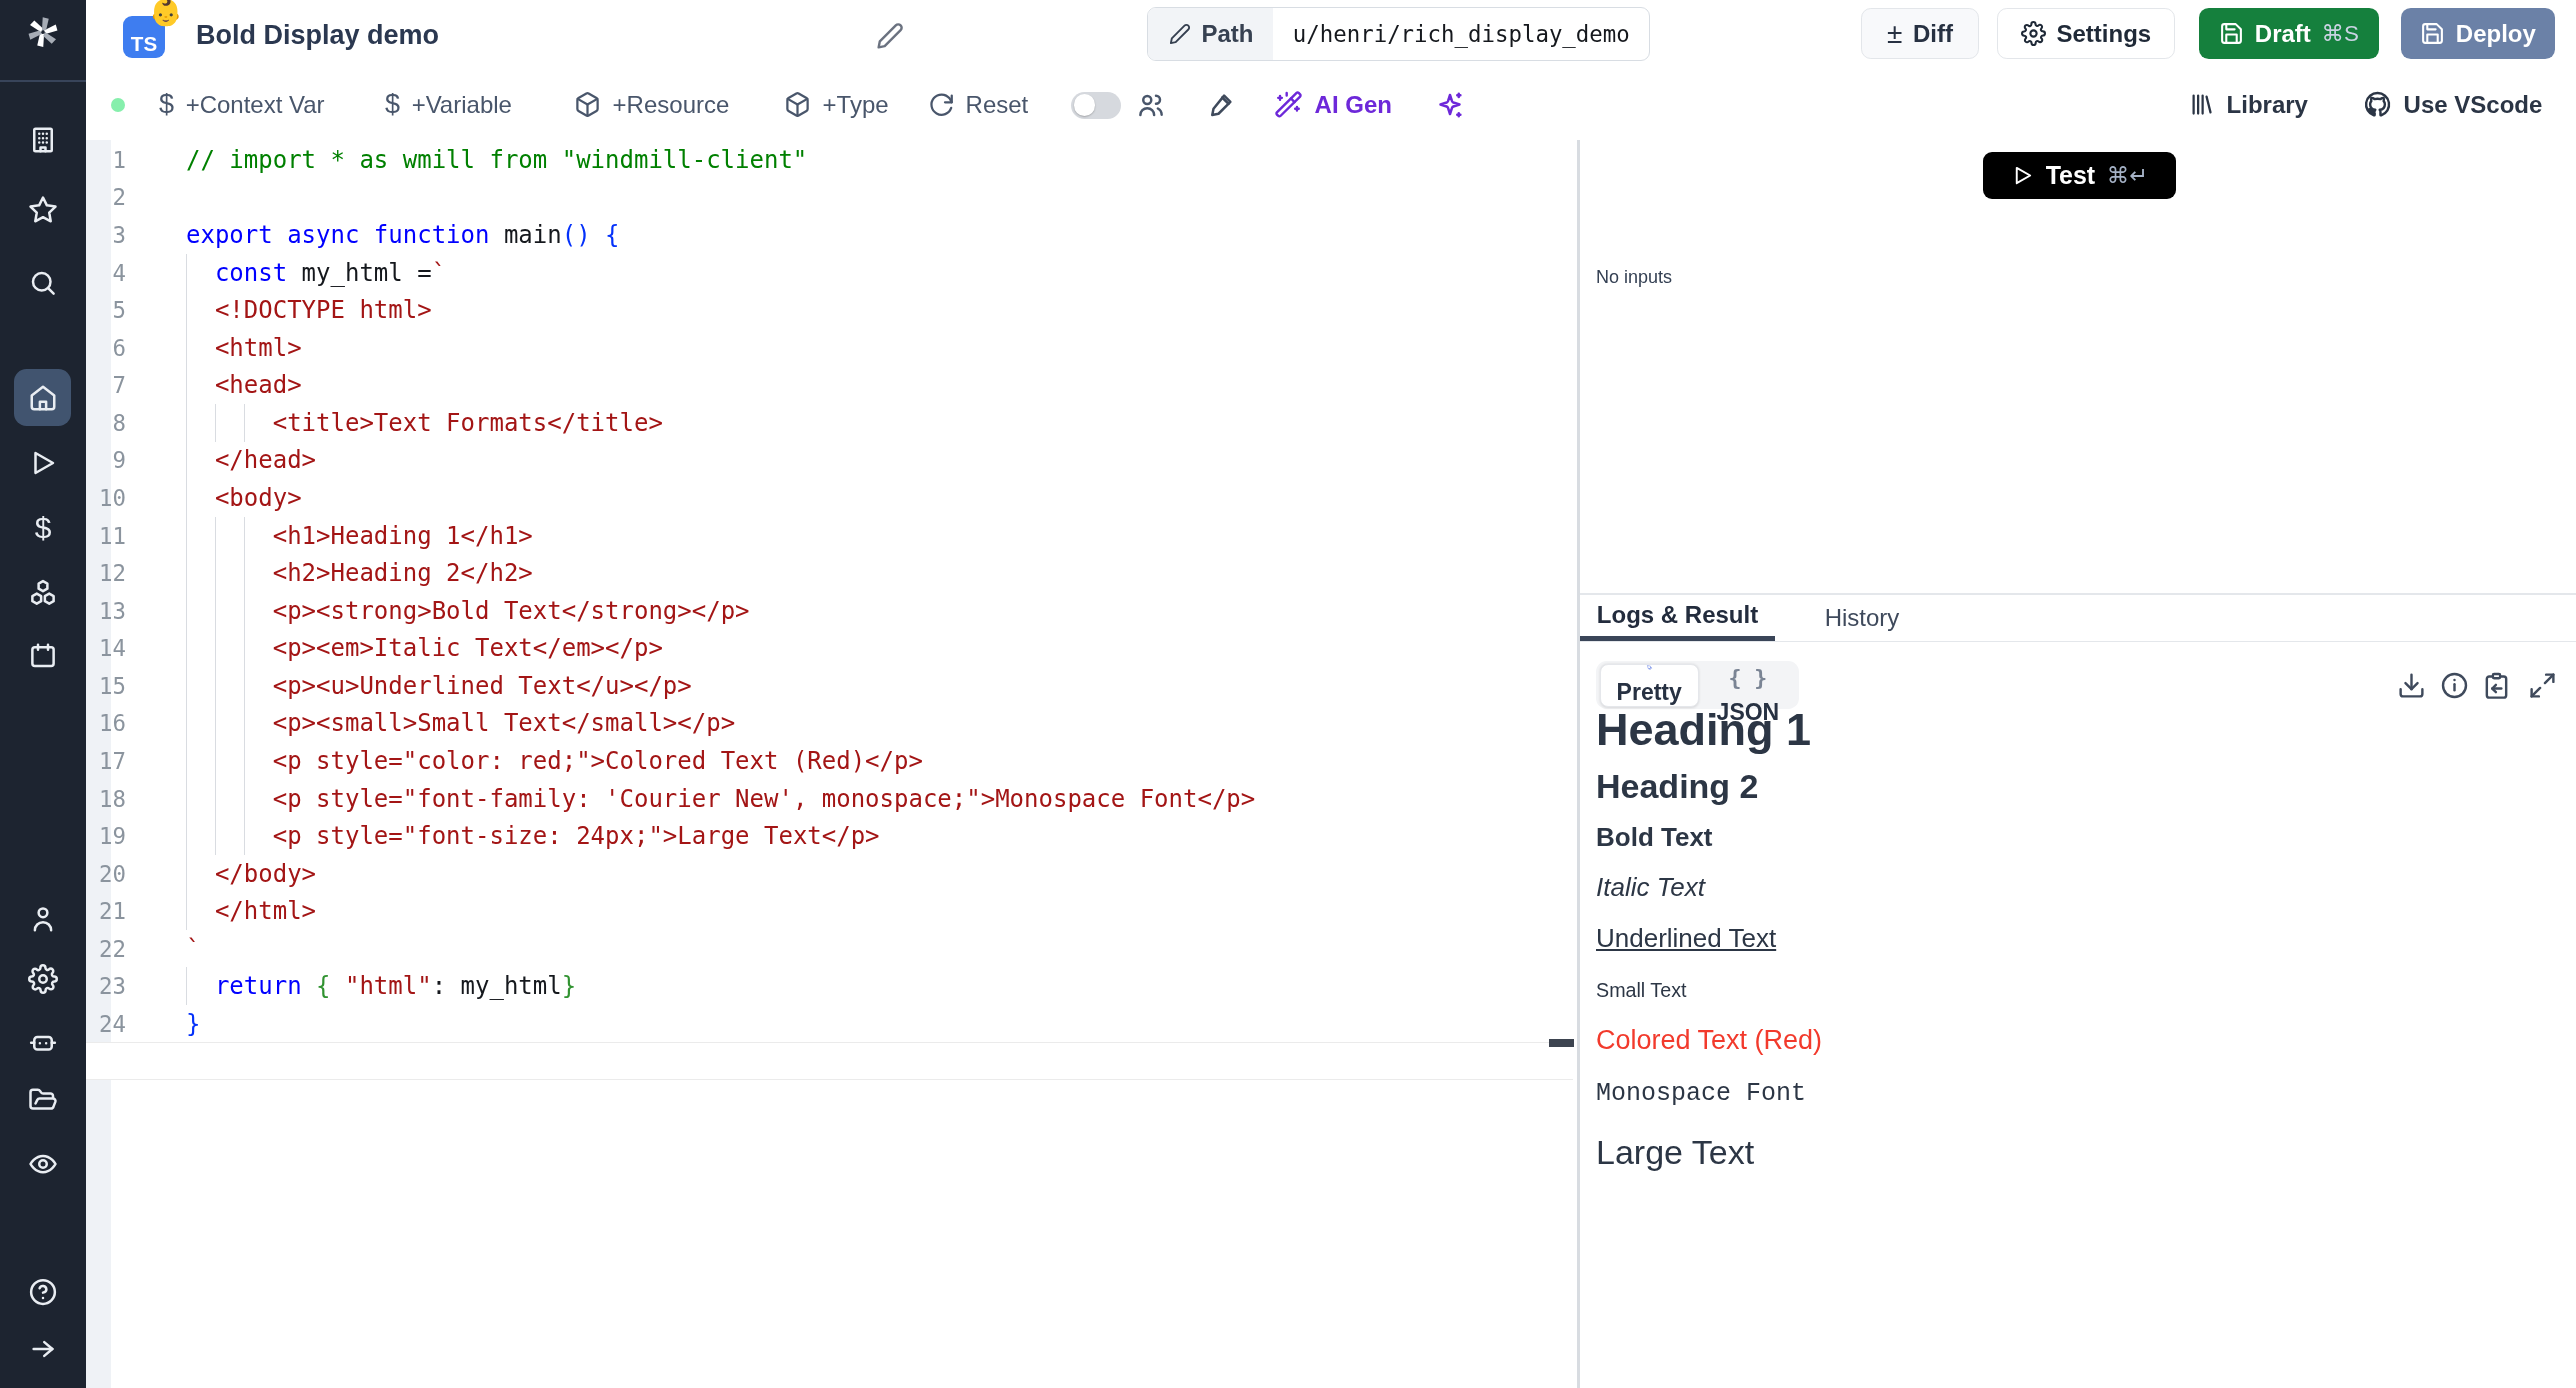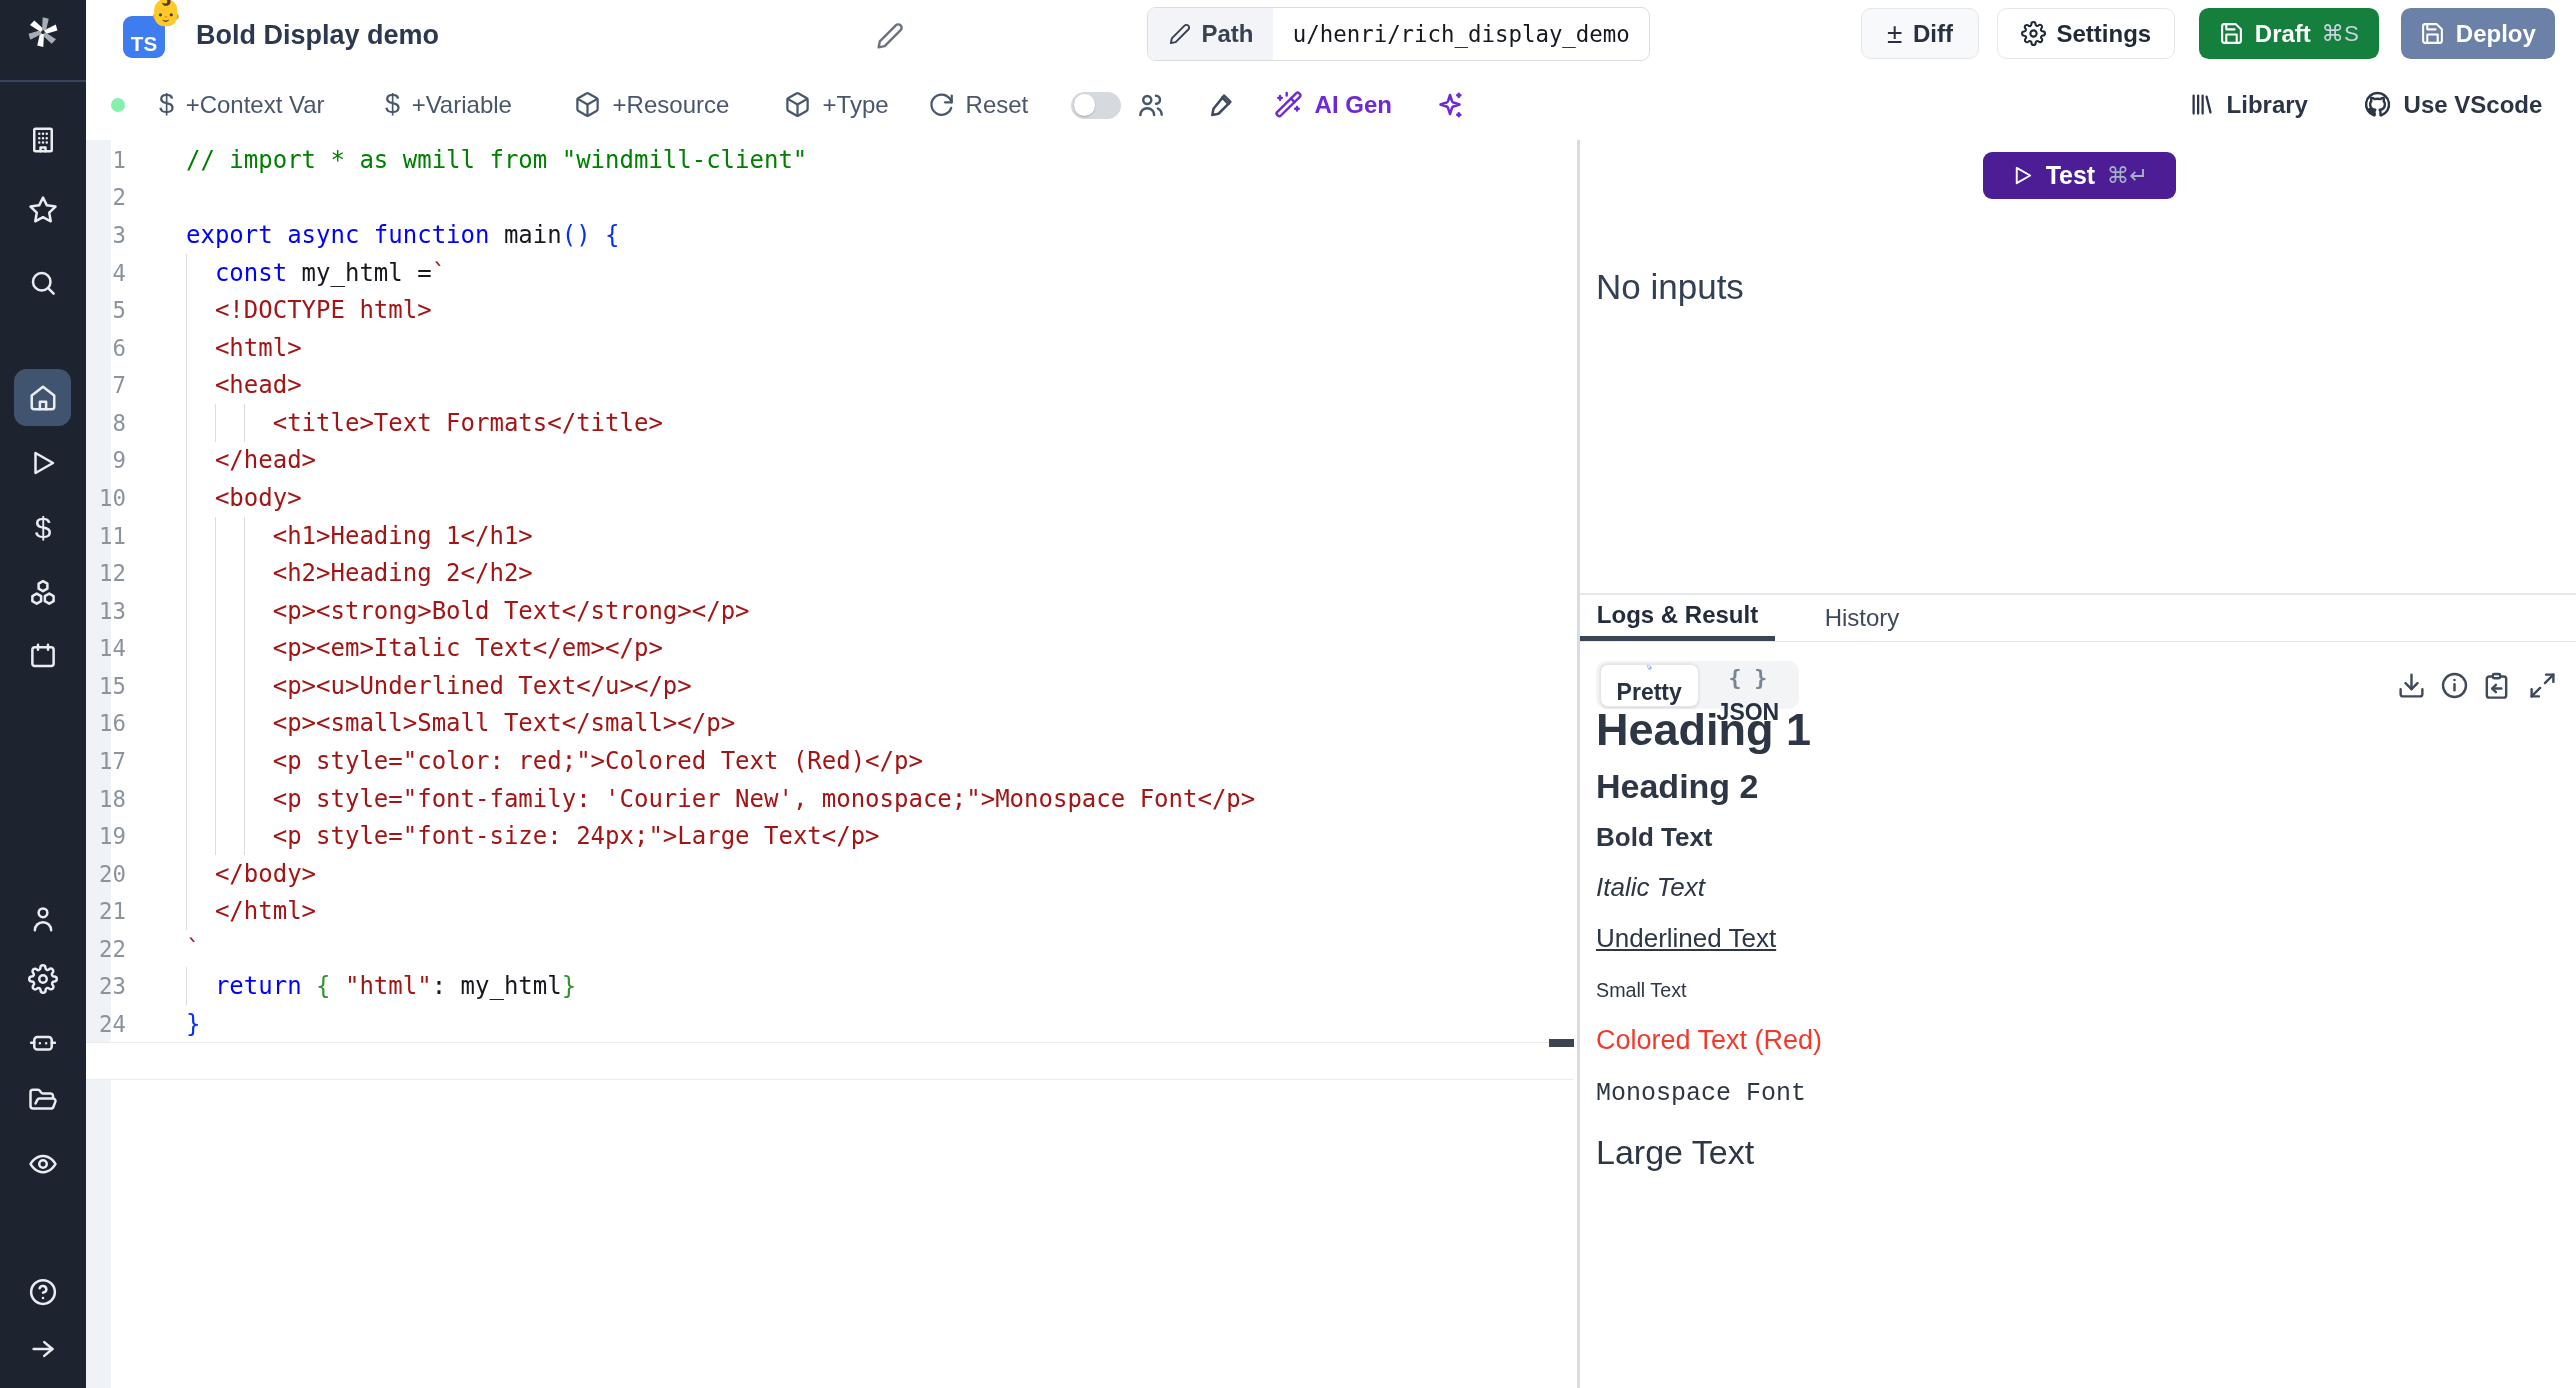--- a/index.html
+++ b/index.html
@@ -48,23 +48,23 @@
   .ct{position:absolute;left:100px;font-family:"DejaVu Sans Mono",monospace;font-size:24px;line-height:38px;white-space:pre;}
   .guide{position:absolute;top:0;width:0.9px;height:38px;background:#d9dce1;}
   .tc{color:#008000;} .tkw{color:#0000ff;} .ts{color:#a31515;} .tp{color:#15181d;}
   .tb1{color:#0431fa;} .tb2{color:#319331;}
   .curline{left:0;width:1487px;height:38px;border-top:1.8px solid #ebebeb;border-bottom:1.8px solid #ebebeb;box-sizing:border-box;background:#fff;}
   .drag-handle{left:1463px;width:25px;height:8px;background:#3d4450;cursor:row-resize;}
   .vdivider{left:1577px;top:140px;width:2.7px;height:1249px;background:#d8dce1;}
 
   
   .rpanel{left:1580px;top:140px;width:996px;height:1249px;background:#fff;}
-  .test-btn{left:403px;top:11.6px;width:193px;height:47px;border-radius:9px;background:#4c1d95;color:#fff;display:flex;align-items:center;justify-content:center;gap:11.6px;font-size:25px;font-weight:700;cursor:pointer;}
+  .test-btn{left:403px;top:11.6px;width:193px;height:47px;border-radius:9px;background:#000000;color:#fff;display:flex;align-items:center;justify-content:center;gap:11.6px;font-size:25px;font-weight:700;cursor:pointer;}
   .test-short{font-weight:500;color:#a5b2c6;font-size:22.4px;}
-  .no-inputs{left:16px;top:127px;font-size:35px;color:#333f52;}
+  .no-inputs{left:16px;top:127px;font-size:18px;color:#333f52;}
   .hdiv1{left:0;top:453px;width:996px;height:1.8px;background:#e4e7eb;}
   .tabrow{left:0;top:454px;width:996px;height:48px;border-bottom:1.8px solid #e4e7eb;box-sizing:border-box;}
   .tab{position:absolute;top:0;height:47px;display:flex;align-items:center;justify-content:center;font-size:24px;cursor:pointer;}
   .tab1{left:0;width:195px;font-weight:600;color:#232c3d;border-bottom:5.4px solid #3a4558;box-sizing:border-box;}
   .tab2{left:225px;width:114px;color:#3f4a5c;}
   .seggroup{left:16px;top:521px;height:48px;background:#f3f4f6;border-radius:10.7px;display:flex;align-items:center;padding:3.6px;box-sizing:border-box;gap:1.8px;}
   .seg{display:flex;align-items:center;gap:9px;font-size:23px;font-weight:700;color:#273142;padding:0 16px;height:41px;border-radius:8px;cursor:pointer;flex-direction:column;}
   .seg.on{background:#fff;border:0.9px solid #e5e7eb;box-shadow:0 0.9px 2.7px rgba(0,0,0,.12);}
   .braces{font-family:"DejaVu Sans Mono",monospace;color:#7a8494;font-size:21.5px;font-weight:700;}
   .ricon{position:absolute;top:531px;width:29px;height:29px;color:#3f4a5c;cursor:pointer;}

